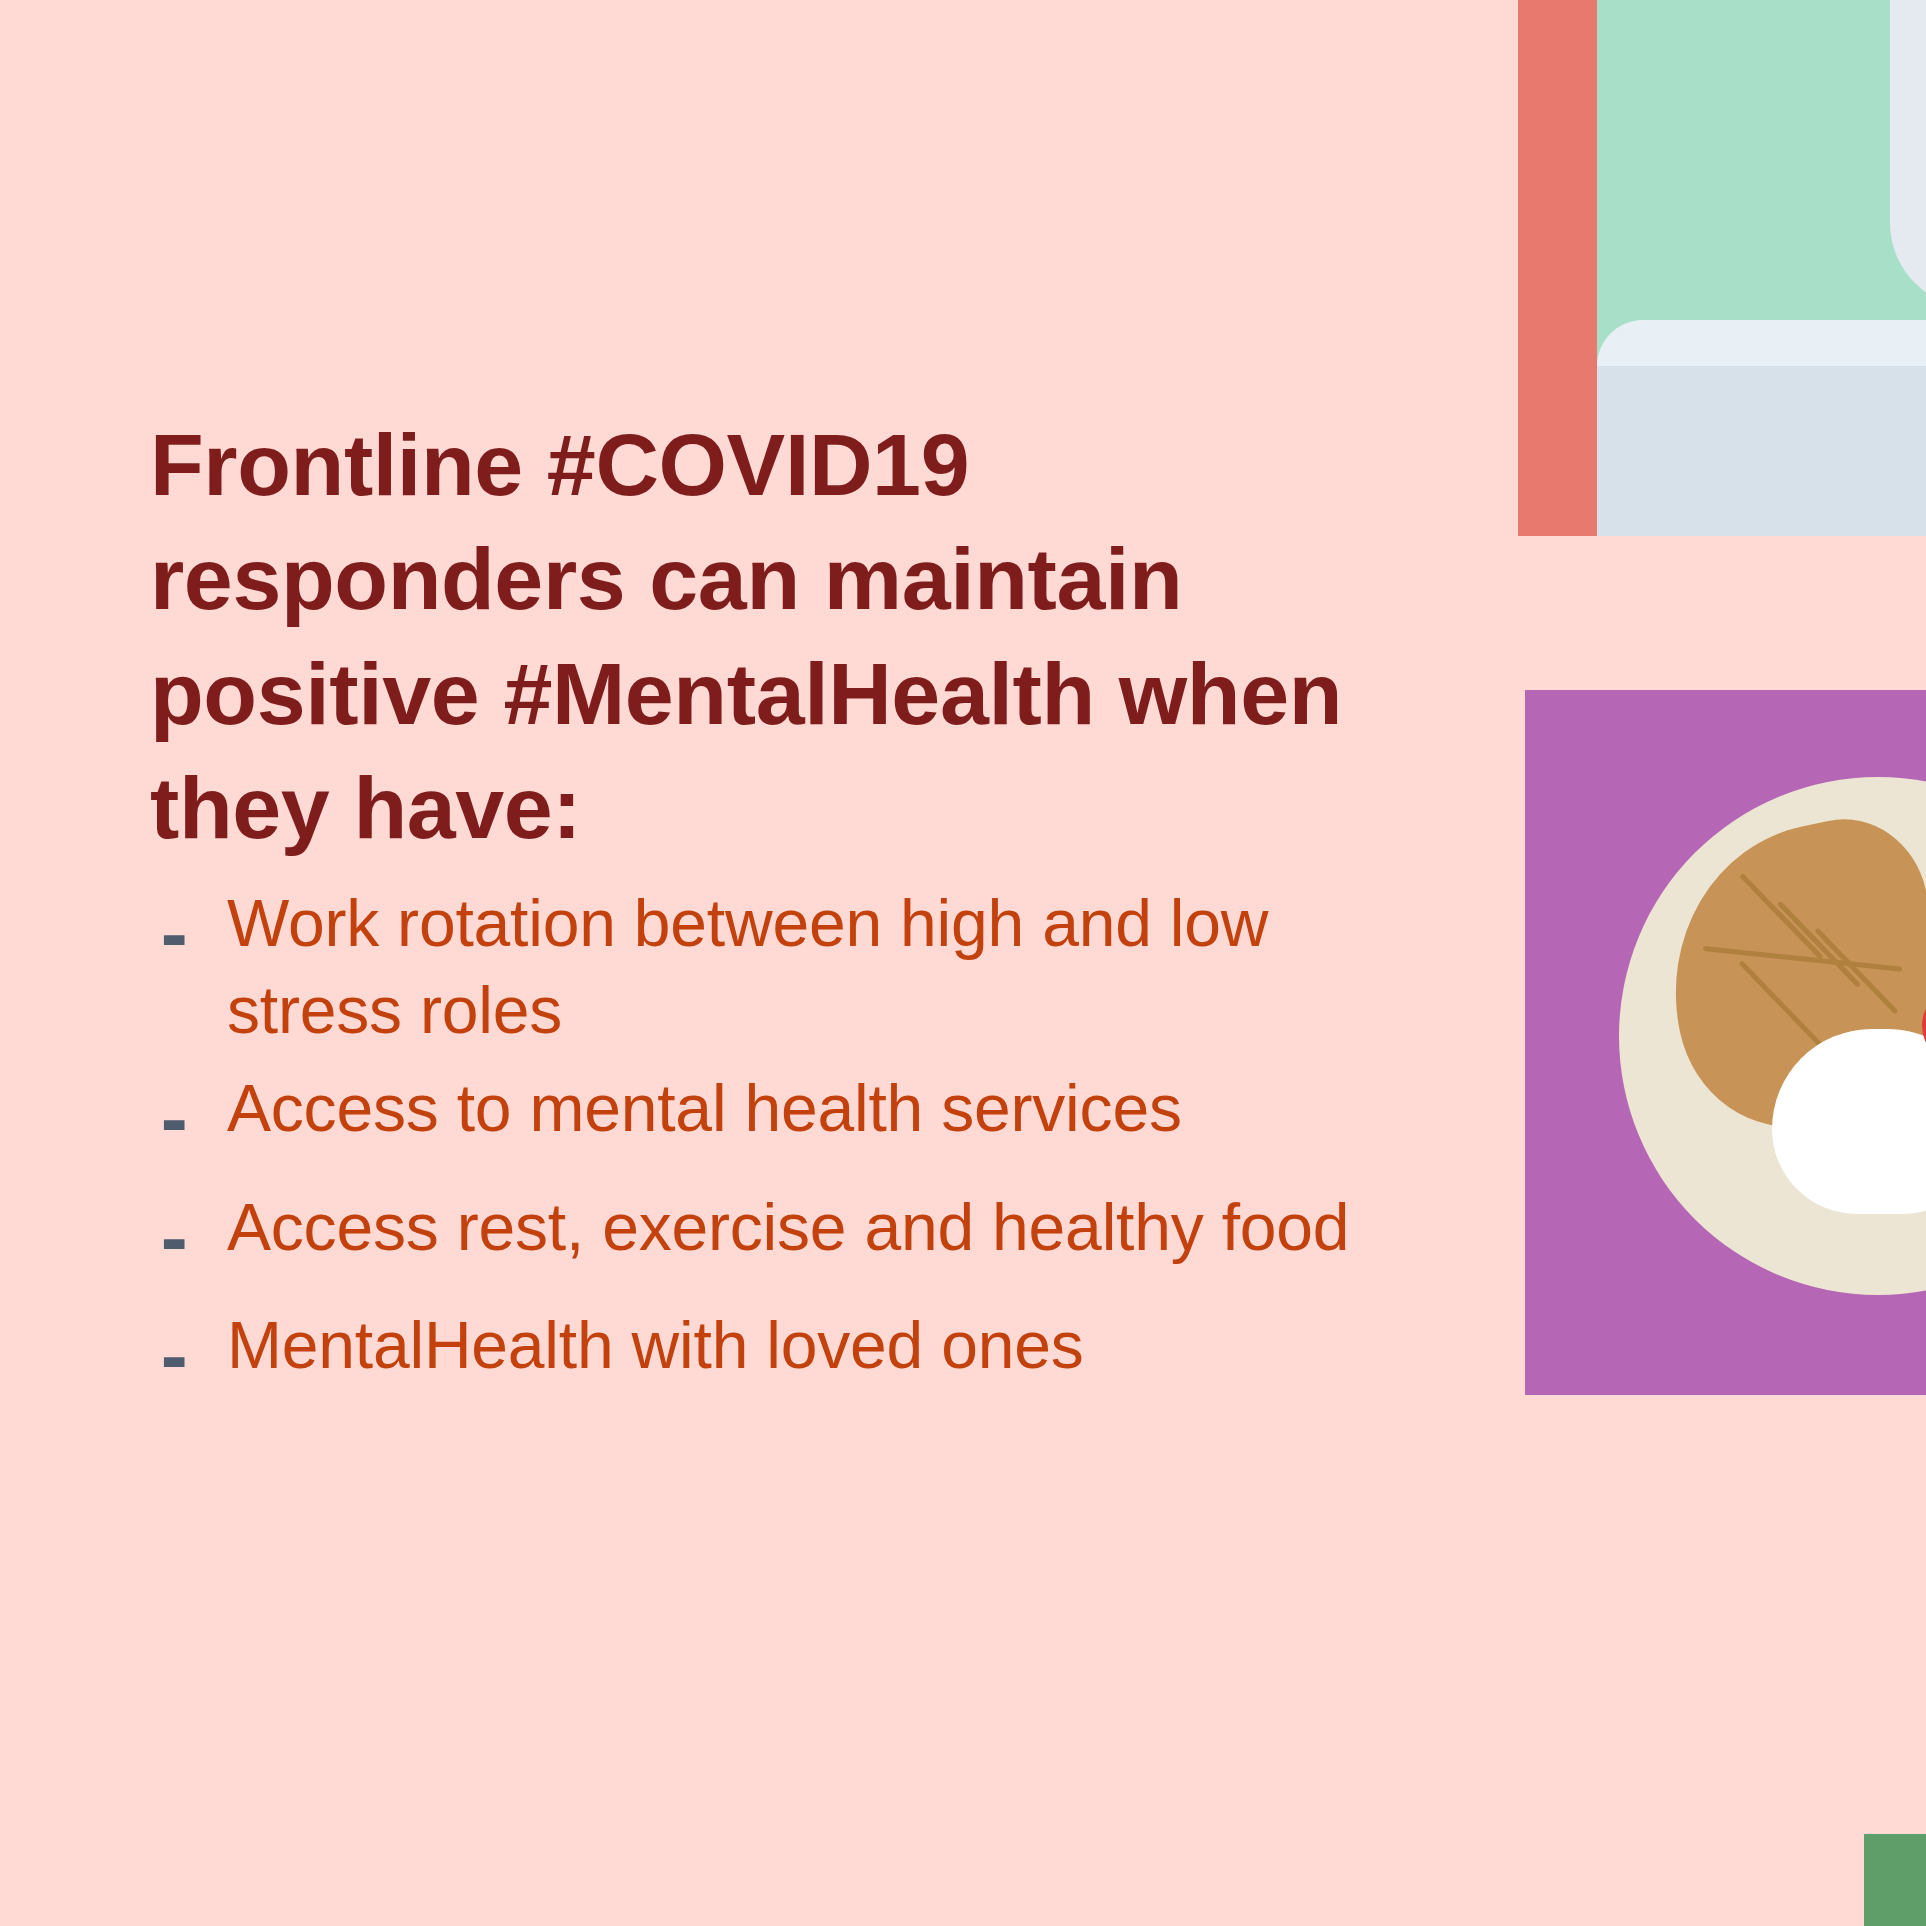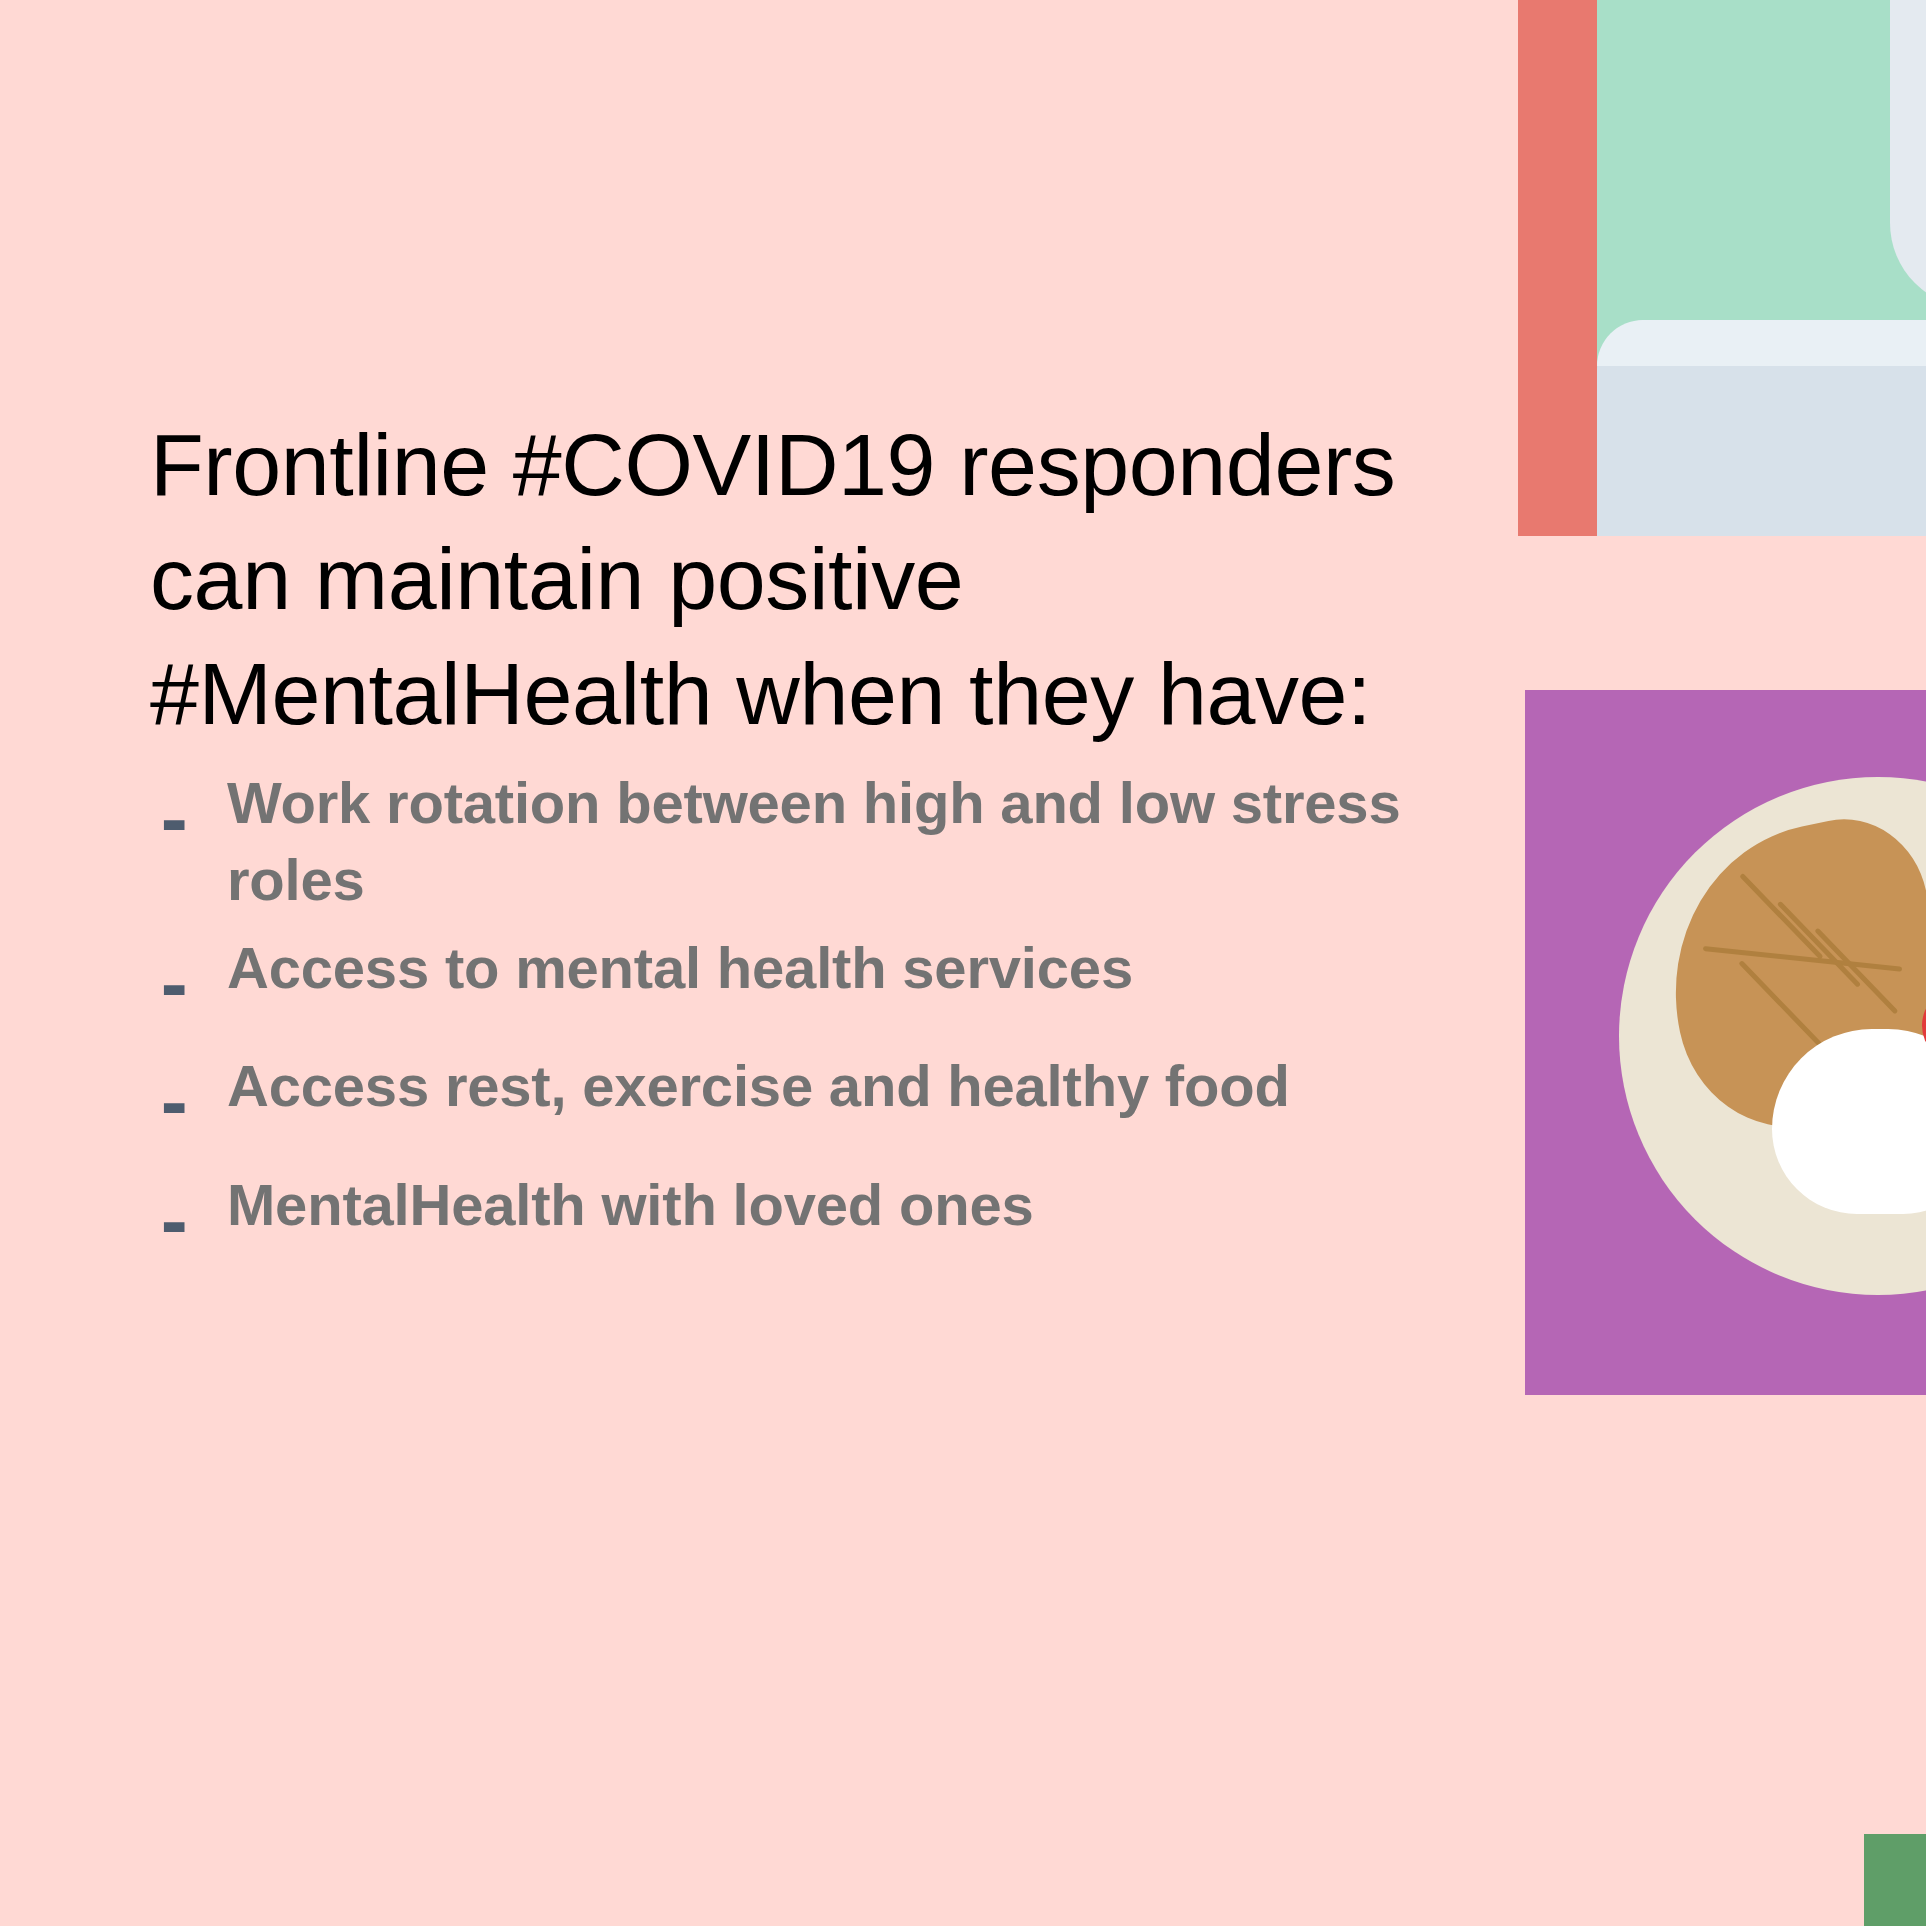--- a/index.html
+++ b/index.html
@@ -27,23 +27,23 @@
 
   
   #text-panel {
     position: absolute;
     left: 150px;
     top: 408px;
     width: 1252px;
   }
   #headline {
     font-size: 88px;
-    font-weight: normal;
+    font-weight: bold;
     line-height: 1.30;
-    color: #000000;
+    color: #7f1d1d;
     letter-spacing: -0.4px;
   }
   #bullets {
     margin-top: 14px;
   }
   .bullet-row {
     display: flex;
     align-items: flex-start;
     margin-bottom: 11.6px;
   }
@@ -52,24 +52,24 @@
     flex: 0 0 77px;
     font-size: 81px;
     line-height: 1.32;
     font-weight: bold;
     color: #4e5c6e;
     text-align: left;
     padding-left: 10.8px;
     box-sizing: border-box;
   }
   .bullet-text {
-    font-size: 58px;
-    font-weight: bold;
+    font-size: 66px;
+    font-weight: normal;
     line-height: 1.32;
-    color: #737373;
+    color: #c2410c;
     letter-spacing: -0.2px;
   }
 
   
 
   
   #art-sleep {
     position: absolute;
     left: 1518px;
     top: -100px;

